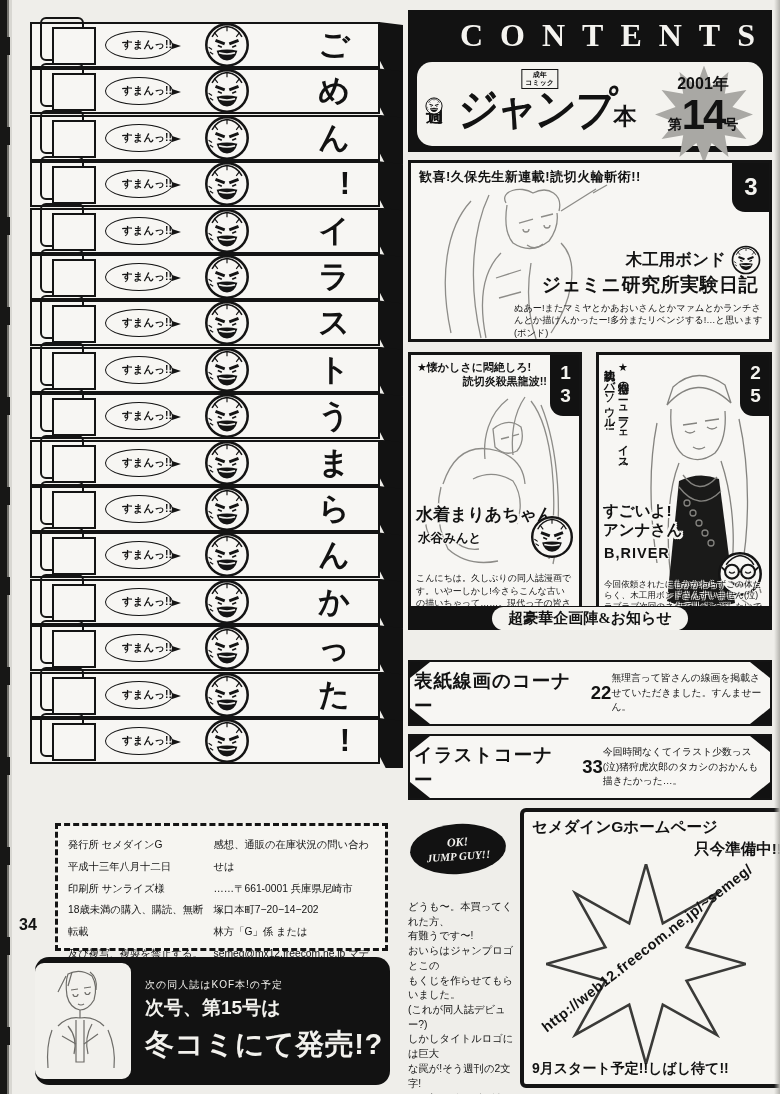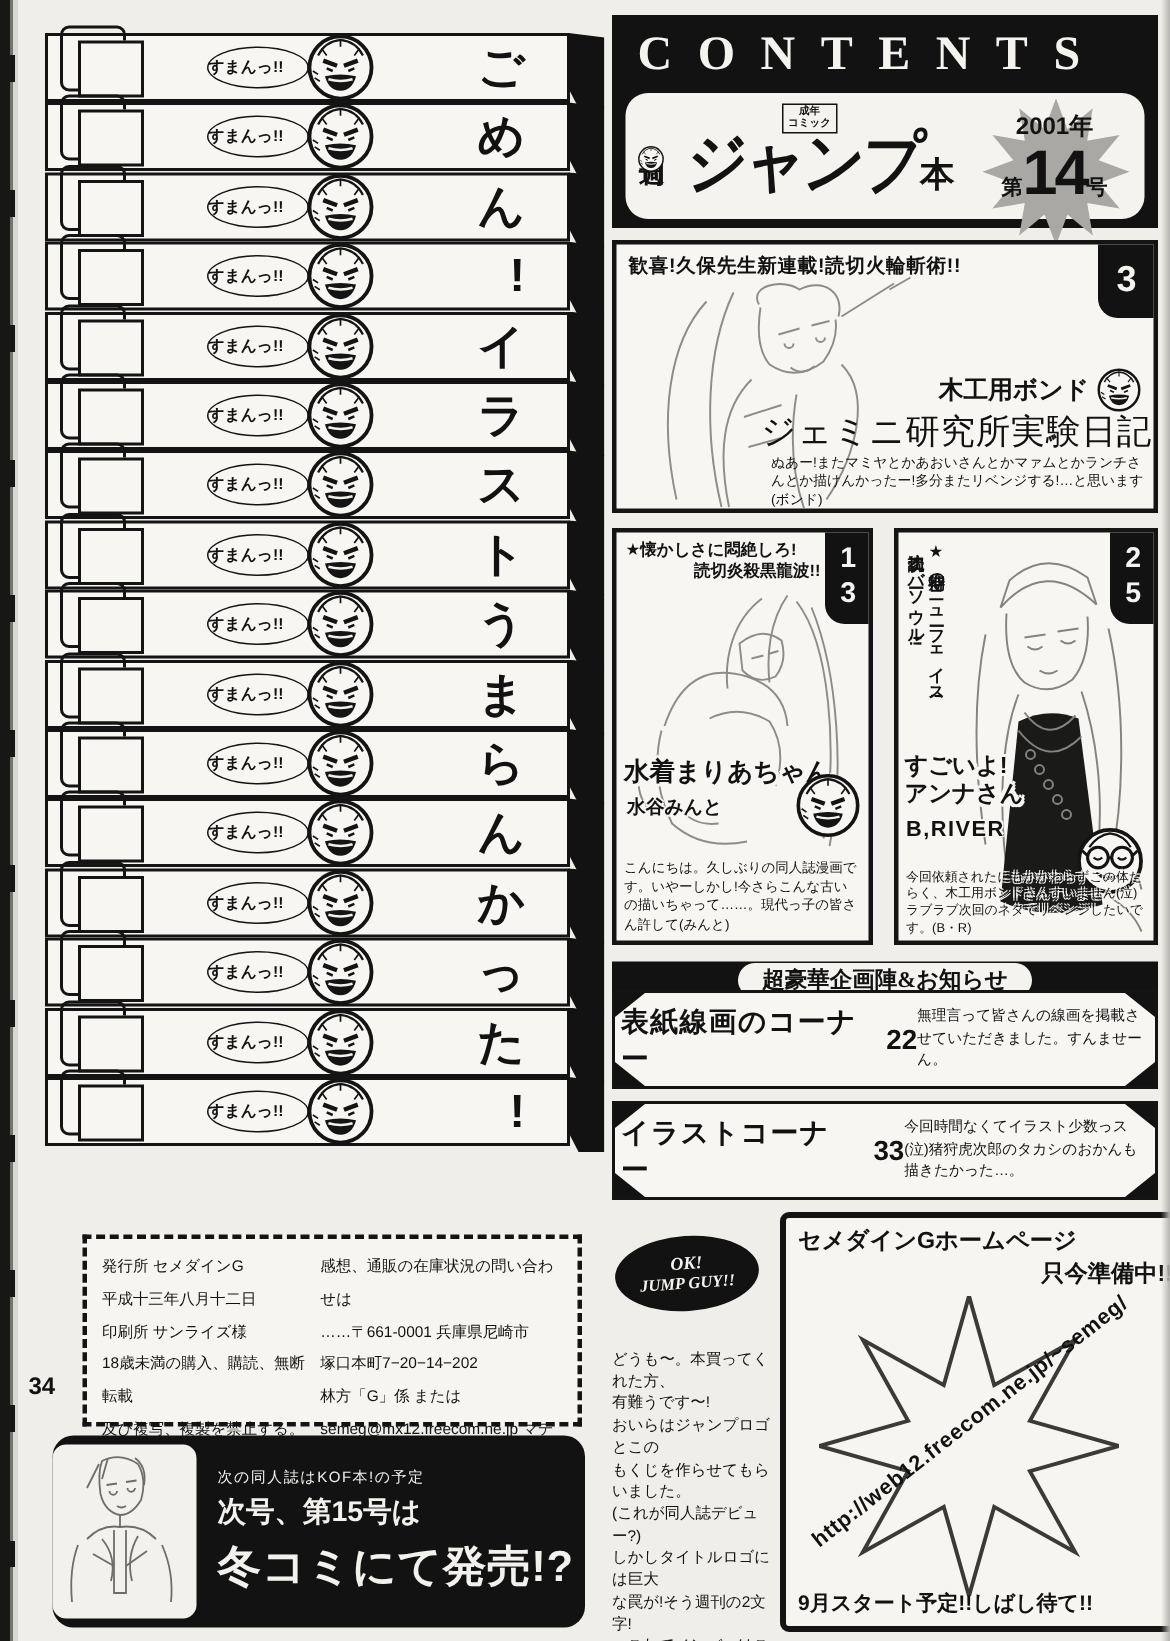--- a/index.html
+++ b/index.html
@@ -13,31 +13,31 @@
   .page-edge-right{position:absolute;right:0;top:0;width:6px;height:100%;
     background:linear-gradient(90deg,transparent,#b4b3ae);}
   
   .apology-col{position:absolute;left:30px;top:22px;width:368px;height:760px;}
   .ap-row{position:absolute;left:0;width:346px;height:42px;background:#f7f6f3;
           border:2px solid #141414;}
   .cap{position:absolute;right:-25px;top:-2px;width:24px;height:50px;background:#121212;
        clip-path:polygon(0 0,100% 6%,100% 100%,28% 100%,0 74%);}
   .tab-outer{position:absolute;left:8px;top:-7px;width:40px;height:40px;border:2.5px solid #141414;border-radius:6px;}
   .tab-inner{position:absolute;left:20px;top:3px;width:40px;height:34px;border:2.5px solid #141414;background:#f7f6f3;}
-  .bubble{position:absolute;left:106px;top:7px;width:66px;height:26px;border:1.5px solid #141414;
-          border-radius:50%;display:flex;align-items:center;justify-content:flex-start;
+  .bubble{position:absolute;left:73px;top:7px;width:66px;height:26px;border:1.5px solid #141414;
+          border-radius:50%;display:flex;align-items:center;justify-content:flex-end;
           font-size:10.5px;font-weight:bold;background:#f7f6f3;}
   .bubble::after{content:"";position:absolute;right:-9px;top:11px;width:0;height:0;
           border-top:3px solid transparent;border-bottom:3px solid transparent;border-left:9px solid #141414;}
   .ap-face{position:absolute;left:172px;top:-2px;width:46px;height:46px;}
   .ap-char{position:absolute;right:28px;top:2px;font-size:31px;font-weight:900;line-height:38px;}
   
   .right-col{position:absolute;left:408px;top:10px;width:364px;height:1080px;}
   .contents-banner{position:absolute;left:0;top:0;width:364px;height:142px;background:#121212;}
-  .contents-title{margin-top:7px;text-align:left;color:#f4f3ef;
+  .contents-title{margin-top:7px;text-align:right;color:#f4f3ef;
     font-family:"Liberation Serif","DejaVu Serif",serif;font-size:32px;font-weight:bold;
     letter-spacing:17px;text-indent:17px;}
   .logo-box{position:absolute;left:9px;top:52px;width:346px;height:84px;background:#f4f3ef;
     border-radius:15px;display:flex;align-items:center;padding:0 8px;box-sizing:border-box;}
   .weekly{display:flex;flex-direction:column;align-items:center;font-weight:900;font-size:17px;line-height:1.05;}
   .weekly-face{width:18px;height:18px;margin-top:3px;}
   .logo-main{position:relative;flex:1;text-align:center;padding-top:8px;}
   .rating-badge{position:absolute;left:50%;top:-4px;transform:translateX(-70%);border:1.5px solid #121212;
     background:#f4f3ef;font-size:7px;font-weight:bold;line-height:1.15;padding:1px 3px;text-align:center;}
   .jump-text{font-size:40px;font-weight:900;letter-spacing:-2px;display:inline-block;
@@ -57,21 +57,21 @@
   .panel-25{left:188px;top:342px;width:176px;height:278px;}
   .page-tab{position:absolute;right:-1px;top:-1px;background:#121212;color:#f4f3ef;
     display:flex;align-items:center;justify-content:center;border-bottom-left-radius:13px;font-weight:bold;}
   .tab-g{width:38px;height:50px;font-size:24px;}
   .tab-v{width:30px;height:62px;font-size:19px;writing-mode:vertical-rl;text-orientation:upright;letter-spacing:2px;}
   .g-header{position:absolute;left:8px;top:5px;font-size:13px;font-weight:bold;letter-spacing:0.5px;}
   .g-art{position:absolute;left:0px;top:20px;}
   .g-kicker{position:absolute;right:8px;top:82px;display:flex;align-items:center;gap:5px;}
   .g-kicker-text{font-size:16.5px;font-weight:900;}
   .g-kicker svg{width:30px;height:30px;}
-  .g-title{position:absolute;right:1px;top:109px;font-size:23px;font-weight:400;letter-spacing:0.5px;}
+  .g-title{position:absolute;right:11px;top:109px;font-size:19px;font-weight:700;letter-spacing:0.5px;}
   .g-comment{position:absolute;right:5px;top:139px;width:250px;font-size:9.2px;line-height:1.35;}
   .p13-header{position:absolute;left:6px;top:5px;right:32px;font-size:11px;font-weight:bold;line-height:1.3;}
   .p13-header .l2{text-align:right;}
   .p13-art{position:absolute;left:2px;top:34px;}
   .p-title{position:absolute;font-weight:900;
     text-shadow:-2px -2px 0 #f7f6f3,2px -2px 0 #f7f6f3,-2px 2px 0 #f7f6f3,2px 2px 0 #f7f6f3,0 -2px 0 #f7f6f3,0 2px 0 #f7f6f3,-2px 0 0 #f7f6f3,2px 0 0 #f7f6f3;}
   .p13-title{left:5px;top:148px;font-size:17px;}
   .p13-author{position:absolute;left:7px;top:175px;font-size:12.5px;font-weight:bold;
     text-shadow:-1px -1px 0 #f7f6f3,1px -1px 0 #f7f6f3,-1px 1px 0 #f7f6f3,1px 1px 0 #f7f6f3;}
   .p13-face{position:absolute;right:5px;top:160px;width:44px;height:44px;}
@@ -79,21 +79,21 @@
   .v-header{position:absolute;left:3px;top:6px;height:215px;writing-mode:vertical-rl;
     text-orientation:mixed;font-size:11px;font-weight:bold;line-height:1.25;}
   .p25-art{position:absolute;left:28px;top:8px;}
   .p25-title{left:4px;top:146px;font-size:15.5px;line-height:1.25;}
   .p25-author{position:absolute;left:5px;top:190px;font-size:14.5px;font-weight:900;letter-spacing:1px;
     text-shadow:-1px -1px 0 #f7f6f3,1px -1px 0 #f7f6f3,-1px 1px 0 #f7f6f3,1px 1px 0 #f7f6f3;}
   .p25-face{position:absolute;right:6px;top:196px;width:46px;height:46px;}
   .p25-comment{bottom:3px;font-size:8.6px;line-height:1.32;
     text-shadow:-1px -1px 0 #f7f6f3,1px -1px 0 #f7f6f3,-1px 1px 0 #f7f6f3,1px 1px 0 #f7f6f3;}
   
-  .notice-band{position:absolute;left:0;top:631px;width:364px;height:24px;background:#121212;
+  .notice-band{position:absolute;left:0;top:596px;width:364px;height:24px;background:#121212;
     display:flex;align-items:center;justify-content:center;}
   .notice-pill{background:#f4f3ef;border-radius:13px;padding:2px 16px;font-size:15px;
     font-family:"Liberation Serif","DejaVu Serif",serif;font-weight:bold;white-space:nowrap;}
   .corner-box{position:absolute;left:0;width:364px;height:66px;background:#f7f6f3;
     border:2px solid #141414;box-sizing:border-box;display:flex;align-items:center;padding:0 4px;}
   .cb1{top:650px;} .cb2{top:724px;}
   .corner{position:absolute;width:20px;height:16px;background:#121212;}
   .c-tl{left:0;top:0;clip-path:polygon(0 0,100% 0,0 100%);}
   .c-tr{right:0;top:0;clip-path:polygon(0 0,100% 0,100% 100%);}
   .c-bl{left:0;bottom:0;clip-path:polygon(0 0,0 100%,100% 100%);}

